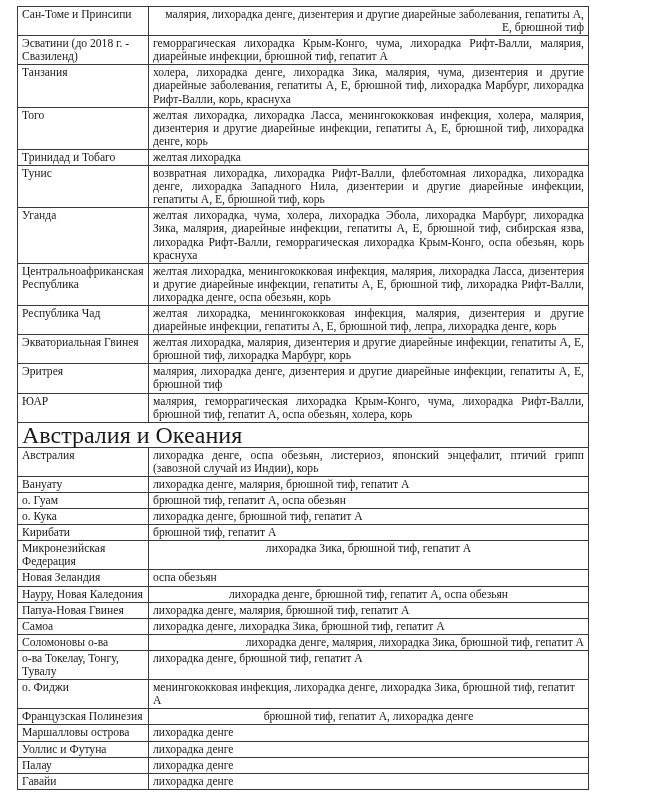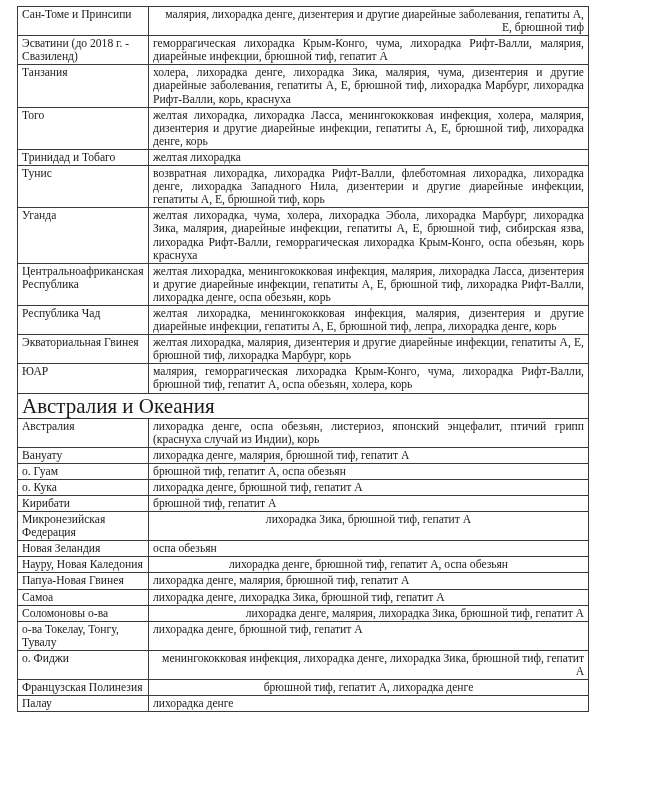--- a/index.html
+++ b/index.html
@@ -31,21 +31,21 @@
       vertical-align: top;
       padding: 1px 4px 1px 4px;
     }
     td.country {
       width: 123px;
     }
     td.diseases {
       text-align: justify;
     }
     td.section-header {
-      font-size: 21px;
+      font-size: 24px;
       line-height: 22px;
       padding: 2px 4px 8px 4px;
       border-left: 1px solid #3a3a3a;
       border-right: 1px solid #3a3a3a;
     }
   </style>
 </head>
 <body>
 
 <div class="page">
@@ -89,31 +89,35 @@
       </tr>
       <tr>
         <td class="country">Республика Чад</td>
         <td class="diseases">желтая лихорадка, менингококковая инфекция, малярия, дизентерия и другие диарейные инфекции, гепатиты А, Е, брюшной тиф, лепра, лихорадка денге, корь</td>
       </tr>
       <tr>
         <td class="country">Экваториальная Гвинея</td>
         <td class="diseases">желтая лихорадка, малярия, дизентерия и другие диарейные инфекции, гепатиты А, Е, брюшной тиф, лихорадка Марбург, корь</td>
       </tr>
       <tr>
+        <td class="country">Эритрея</td>
+        <td class="diseases">малярия, лихорадка денге, дизентерия и другие диарейные инфекции, гепатиты А, Е, брюшной тиф</td>
+      </tr>
+      <tr>
         <td class="country">ЮАР</td>
         <td class="diseases">малярия, геморрагическая лихорадка Крым-Конго, чума, лихорадка Рифт-Валли, брюшной тиф, гепатит А, оспа обезьян, холера, корь</td>
       </tr>
     </tbody>
     <tbody>
       <tr>
         <td class="section-header" colspan="2">Австралия и Океания</td>
       </tr>
       <tr>
         <td class="country">Австралия</td>
-        <td class="diseases">лихорадка денге, оспа обезьян, листериоз, японский энцефалит, птичий грипп (краснуха случай из Индии), корь</td>
+        <td class="diseases">лихорадка денге, оспа обезьян, листериоз, японский энцефалит, птичий грипп (завозной случай из Индии), корь</td>
       </tr>
       <tr>
         <td class="country">Вануату</td>
         <td class="diseases" style="text-align:left">лихорадка денге, малярия, брюшной тиф, гепатит А</td>
       </tr>
       <tr>
         <td class="country">о. Гуам</td>
         <td class="diseases" style="text-align:left">брюшной тиф, гепатит А, оспа обезьян</td>
       </tr>
       <tr>
@@ -147,25 +151,37 @@
       <tr>
         <td class="country">Соломоновы о-ва</td>
         <td class="diseases" style="text-align:right">лихорадка денге, малярия, лихорадка Зика, брюшной тиф, гепатит А</td>
       </tr>
       <tr>
         <td class="country">о-ва Токелау, Тонгу, Тувалу</td>
         <td class="diseases" style="text-align:left">лихорадка денге, брюшной тиф, гепатит А</td>
       </tr>
       <tr>
         <td class="country">о. Фиджи</td>
-        <td class="diseases" style="text-align:right">менингококковая инфекция, лихорадка денге, лихорадка Зика, брюшной тиф, гепатит А</td>
+        <td class="diseases" style="text-align:left">менингококковая инфекция, лихорадка денге, лихорадка Зика, брюшной тиф, гепатит А</td>
       </tr>
       <tr>
         <td class="country">Французская Полинезия</td>
         <td class="diseases" style="text-align:center">брюшной тиф, гепатит А, лихорадка денге</td>
       </tr>
       <tr>
+        <td class="country">Маршалловы острова</td>
+        <td class="diseases" style="text-align:left">лихорадка денге</td>
+      </tr>
+      <tr>
+        <td class="country">Уоллис и Футуна</td>
+        <td class="diseases" style="text-align:left">лихорадка денге</td>
+      </tr>
+      <tr>
         <td class="country">Палау</td>
+        <td class="diseases" style="text-align:left">лихорадка денге</td>
+      </tr>
+      <tr>
+        <td class="country">Гавайи</td>
         <td class="diseases" style="text-align:left">лихорадка денге</td>
       </tr>
     </tbody>
   </table>
 </div>
 
 </body></html>

